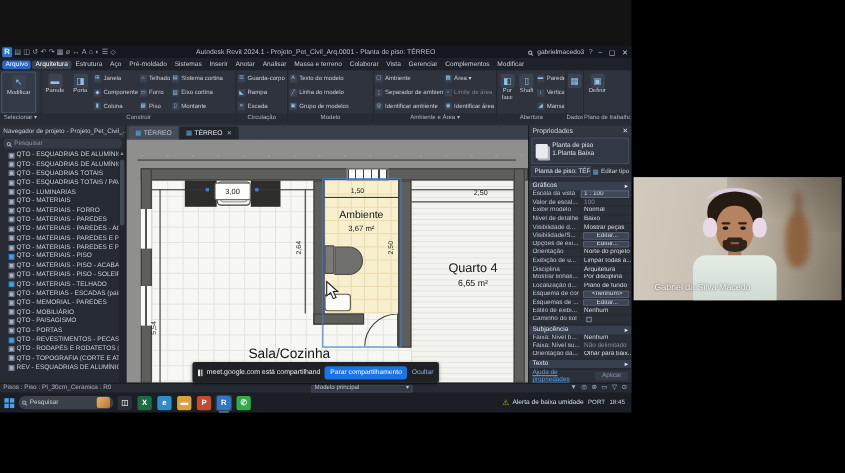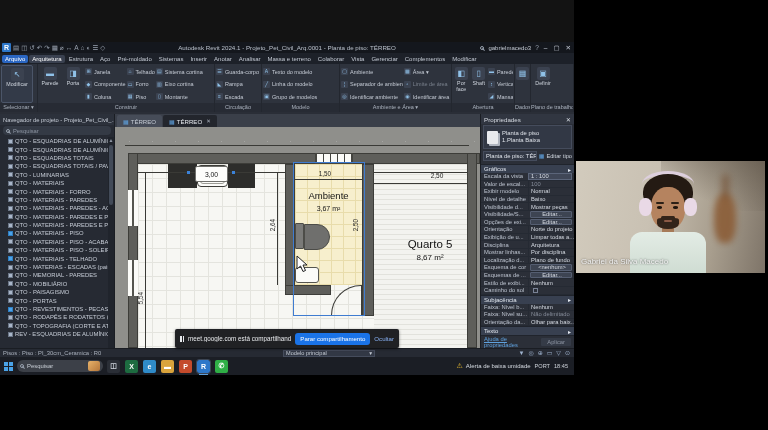--- a/index.html
+++ b/index.html
@@ -193,21 +193,21 @@
   .wc-hp{position:absolute;width:13px;height:18px;background:#e9d9e6;border-radius:45%;}
   .wc-brow{position:absolute;width:8px;height:2px;background:#2c2017;border-radius:1px;}
   .wc-eye{position:absolute;width:5px;height:2.5px;background:#1d140e;border-radius:50%;}
   .wc-must{position:absolute;left:85px;top:55px;width:14px;height:3px;background:#33241a;border-radius:2px;}
   .wc-beard{position:absolute;left:81px;top:57px;width:22px;height:11px;background:#33241a;
           border-radius:20% 20% 50% 50%;}
   .wc-mouth{position:absolute;left:88px;top:59px;width:8px;height:2px;background:#8c5a46;border-radius:1px;}
   .wc-neck{position:absolute;left:86px;top:66px;width:12px;height:8px;background:#a67a58;}
   .wc-shirt{position:absolute;left:54px;top:71px;width:76px;height:42px;
           background:linear-gradient(180deg,#e3ece5,#cfdcd2);border-radius:12px 12px 0 0;}
-  .wc-name{position:absolute;left:5px;bottom:7px;font-size:8px;color:#f4f4f4;
+  .wc-name{position:absolute;left:19px;bottom:7px;font-size:8px;color:#f4f4f4;
           text-shadow:0 0 2px rgba(0,0,0,.7);}
 </style>
 </head>
 <body>
 
 <div id="root">
   <div class="topstrip"></div>
 
   <div id="revit">
 
@@ -610,23 +610,24 @@
 
         <div class="abs selbox" style="left:178px;top:35px;width:72px;height:154px"></div>
 
         <div class="abs dimline" style="left:162px;top:45px;width:1px;height:113px"></div>
         <div class="abs dimtext rot" style="left:148px;top:95px;width:20px">2,64</div>
         <div class="abs dimline" style="left:30px;top:45px;width:1px;height:176px"></div>
         <div class="abs dimtext rot" style="left:16px;top:168px;width:20px">5,54</div>
 
         <div class="abs dimline" style="left:259px;top:56px;width:93px;height:1px"></div>
         <div class="abs dimtext" style="left:307px;top:46px;width:30px;font-size:6.5px">2,50</div>
-        <div class="abs roomlabel" style="left:285px;top:112px;width:60px;font-size:11.5px">Quarto 5</div>
-        <div class="abs roomlabel" style="left:285px;top:127px;width:60px;font-size:8px">8,67 m²</div>
-
+        <div class="abs roomlabel" style="left:285px;top:112px;width:60px;font-size:11.5px">Quarto 4</div>
+        <div class="abs roomlabel" style="left:285px;top:127px;width:60px;font-size:8px">6,65 m²</div>
+
+        <div class="abs roomlabel" style="left:88px;top:188px;width:120px;font-size:12.5px">Sala/Cozinha</div>
 
         <svg class="abs" style="left:181px;top:128px;z-index:50" width="13" height="18" viewBox="0 0 13 18">
           <polygon points="1,1 1,14 4.5,11 7,16.5 9.5,15.5 7,10 11,10" fill="#fff" stroke="#222" stroke-width="1"></polygon>
         </svg>
       </div>
     </div>
 
     <div class="props">
       <div class="p-header">
         <span>Propriedades</span>

